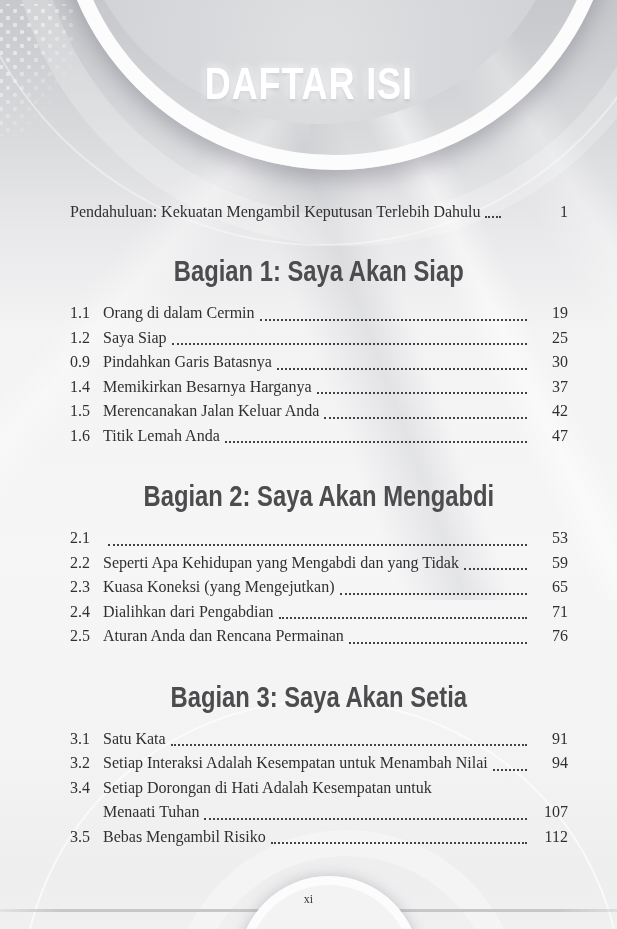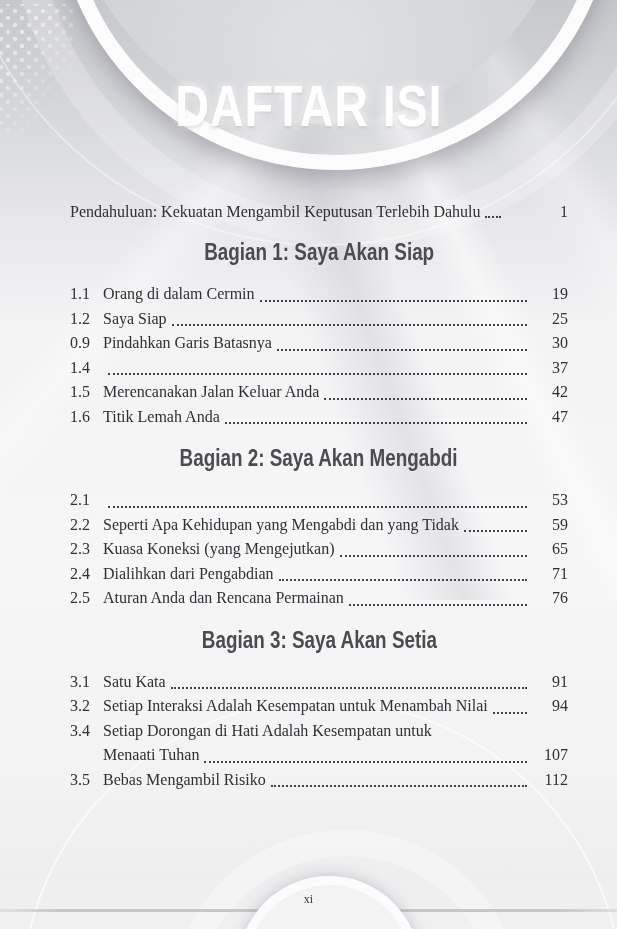--- a/index.html
+++ b/index.html
@@ -26,40 +26,40 @@
     background:linear-gradient(130deg,transparent 40%,rgba(255,255,255,.35) 46%,transparent 53%);}
   .dots-pattern{position:absolute;top:4px;left:-6px;width:80px;height:132px;
     background-image:radial-gradient(circle,rgba(255,255,255,.5) 2px,transparent 2.4px),
                      radial-gradient(circle,rgba(255,255,255,.5) 2px,transparent 2.4px);
     background-size:14px 14px,14px 14px;background-position:0 0,7px 7px;
     -webkit-mask-image:linear-gradient(125deg,#000 35%,transparent 78%);
     mask-image:linear-gradient(125deg,#000 35%,transparent 78%);}
   .arc-bottom-1{left:20px;top:700px;width:600px;height:600px;border:2px solid rgba(255,255,255,.65);}
   .arc-bottom-2{left:170px;top:830px;width:300px;height:300px;border:26px solid rgba(255,255,255,.35);}
   
-  .page-title{position:absolute;z-index:3;top:62px;left:0;right:0;margin:16px;text-align:center;
-    font-family:"Liberation Sans","DejaVu Sans",sans-serif;font-weight:700;font-size:57px;
+  .page-title{position:absolute;z-index:3;top:62px;left:0;right:0;margin:0;text-align:center;
+    font-family:"Liberation Sans","DejaVu Sans",sans-serif;font-weight:700;font-size:44px;
     line-height:1;color:#ffffff;letter-spacing:1px;
     text-shadow:0 0 10px rgba(255,255,255,.9),0 2px 4px rgba(120,120,132,.35);}
   .condensed{display:inline-block;transform:scaleX(.82);transform-origin:50% 50%;white-space:nowrap;}
   
   .toc{position:absolute;z-index:2;inset:0;padding:201px 49px 0 70px;}
   .row{display:flex;align-items:baseline;line-height:24.5px;font-size:16px;}
   .row .body{display:flex;flex:1;flex-wrap:wrap;align-items:baseline;min-width:0;}
   .num{flex:0 0 33px;font-size:16px;}
   .t{white-space:nowrap;}
   .leader{flex:1 1 10px;min-width:8px;align-self:stretch;position:relative;}
   .leader::after{content:"";position:absolute;left:5px;right:7px;bottom:5px;
                  border-bottom:2px dotted #434345;}
   .pg{flex:0 0 34px;text-align:right;font-size:16px;}
   .break{flex-basis:100%;height:0;}
   .row.intro{line-height:22px;}
   .row.intro .leader{margin-right:26px;}
-  .section-heading{margin:16px 0 0;text-align:center;line-height:26px;
-    font-family:"Liberation Sans","DejaVu Sans",sans-serif;font-weight:700;font-size:23px;
+  .section-heading{margin:35px 0 0;text-align:center;line-height:26px;
+    font-family:"Liberation Sans","DejaVu Sans",sans-serif;font-weight:700;font-size:29px;
     color:#4c4c4e;}
   .rows{margin-top:17px;}
   
   .footer-line{position:absolute;z-index:1;left:0;right:0;top:909px;height:3px;
     background:linear-gradient(90deg,rgba(201,201,204,.35),#c7c7ca 10%,#c7c7ca 90%,rgba(201,201,204,.45));}
   .footer-circle{position:absolute;z-index:2;left:238px;top:876px;width:164px;height:164px;
     border-radius:50%;background:radial-gradient(circle at 50% 30%,#f3f3f4 60%,#ececee 100%);
     border:9px solid #fcfcfd;box-shadow:0 0 14px rgba(130,130,142,.4);}
   .folio{position:absolute;z-index:4;left:0;right:0;top:892px;text-align:center;
     font-size:12px;color:#39393b;}
@@ -129,20 +129,21 @@
                   <span class="t">Pindahkan Garis Batasnya</span>
 
                   <span class="leader"></span>
                   <span class="pg">30</span>
                 </div>
               </div>
 
               <div class="row">
                 <span class="num">1.4</span>
                 <div class="body">
+                  <span class="t">Memikirkan Besarnya Harganya</span>
 
                   <span class="leader"></span>
                   <span class="pg">37</span>
                 </div>
               </div>
 
               <div class="row">
                 <span class="num">1.5</span>
                 <div class="body">
                   <span class="t">Merencanakan Jalan Keluar Anda</span>

